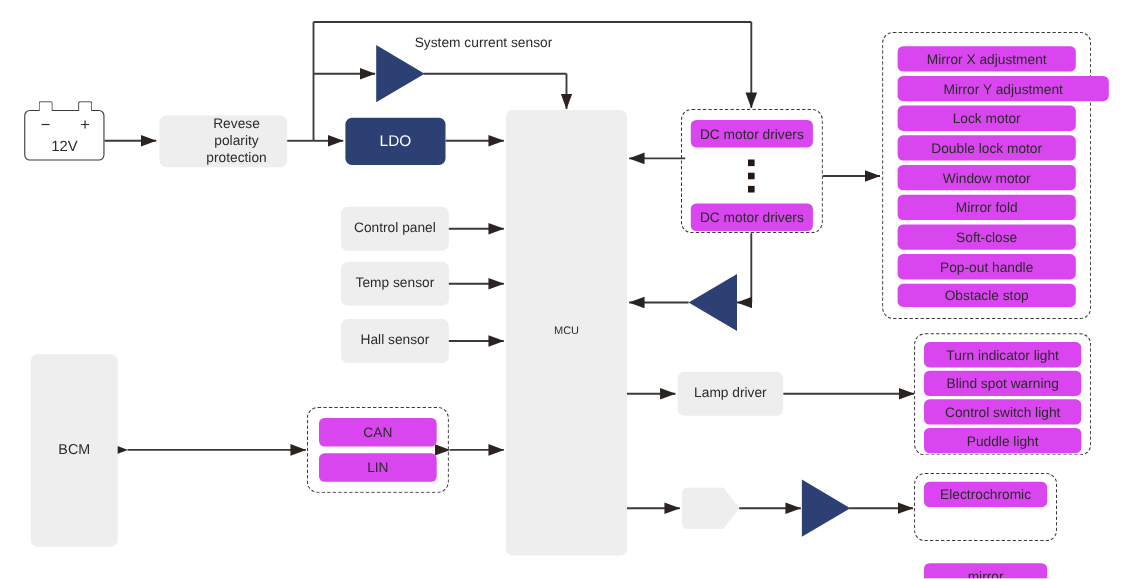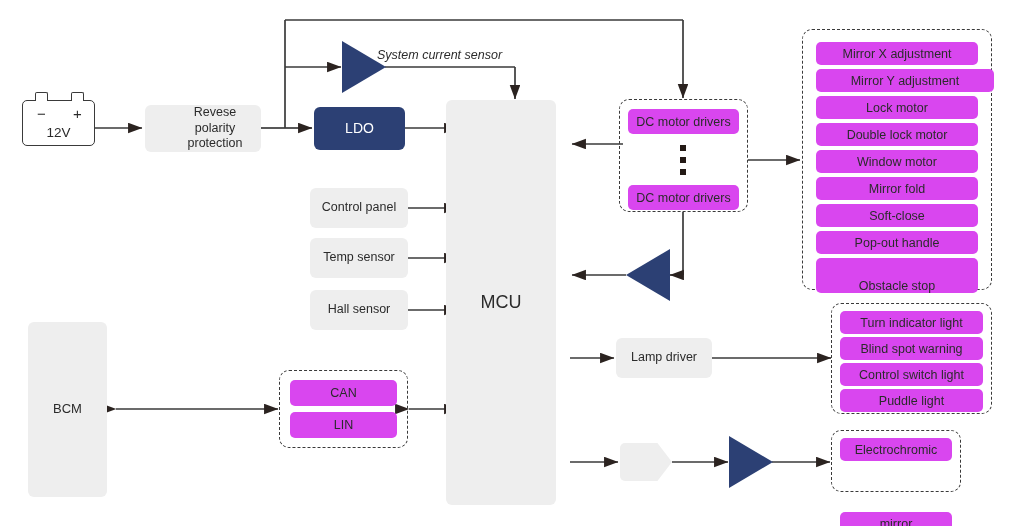--- a/index.html
+++ b/index.html
@@ -190,23 +190,23 @@
       <span>Revese polarity</span><br>
       <span>protection</span>
     </span>
   </div>
 
   <div class="node navy" style="left:314px;top:107px;width:91px;height:43px;font-size:14px;">
     <span>LDO</span>
   </div>
 
   <div class="tri right" style="left:342px;top:41px;"></div>
-  <div class="free-label" style="left:377px;top:48px;font-style:italic;">System current sensor</div>
-
-  <div class="node" style="left:446px;top:100px;width:110px;height:405px;font-size:18px;">
+  <div class="free-label" style="left:377px;top:32px;">System current sensor</div>
+
+  <div class="node" style="left:460px;top:100px;width:110px;height:405px;font-size:10px;">
     <span>MCU</span>
   </div>
 
   <div class="node" style="left:310px;top:188px;width:98px;height:40px;">
     <span>Control panel</span>
   </div>
   <div class="node" style="left:310px;top:238px;width:98px;height:40px;">
     <span>Temp sensor</span>
   </div>
   <div class="node" style="left:310px;top:290px;width:98px;height:40px;">
@@ -235,42 +235,42 @@
   <div class="chip" style="left:628px;top:185px;width:111px;height:25px;">
     <span>DC motor drivers</span>
   </div>
 
   <div class="tri left" style="left:626px;top:249px;"></div>
 
   <div class="dashgroup" style="left:802px;top:29px;width:190px;height:261px;"></div>
   <div class="chip" style="left:816px;top:42px;width:162px;height:23px;">
     <span>Mirror X adjustment</span>
   </div>
-  <div class="chip" style="left:816px;top:69px;width:178px;height:23px;">
+  <div class="chip" style="left:816px;top:69px;width:192px;height:23px;">
     <span>Mirror Y adjustment</span>
   </div>
   <div class="chip" style="left:816px;top:96px;width:162px;height:23px;">
     <span>Lock motor</span>
   </div>
   <div class="chip" style="left:816px;top:123px;width:162px;height:23px;">
     <span>Double lock motor</span>
   </div>
   <div class="chip" style="left:816px;top:150px;width:162px;height:23px;">
     <span>Window motor</span>
   </div>
   <div class="chip" style="left:816px;top:177px;width:162px;height:23px;">
     <span>Mirror fold</span>
   </div>
   <div class="chip" style="left:816px;top:204px;width:162px;height:23px;">
     <span>Soft-close</span>
   </div>
   <div class="chip" style="left:816px;top:231px;width:162px;height:23px;">
     <span>Pop-out handle</span>
   </div>
-  <div class="chip" style="left:816px;top:258px;width:162px;height:35px;align-items:flex-end;">
+  <div class="chip" style="left:816px;top:258px;width:162px;height:21px;">
     <span>Obstacle stop</span>
   </div>
 
   <div class="node" style="left:616px;top:338px;width:96px;height:40px;">
     <span>Lamp driver</span>
   </div>
 
   <div class="dashgroup" style="left:831px;top:303px;width:161px;height:111px;"></div>
   <div class="chip" style="left:840px;top:311px;width:143px;height:23px;">
     <span>Turn indicator light</span>

